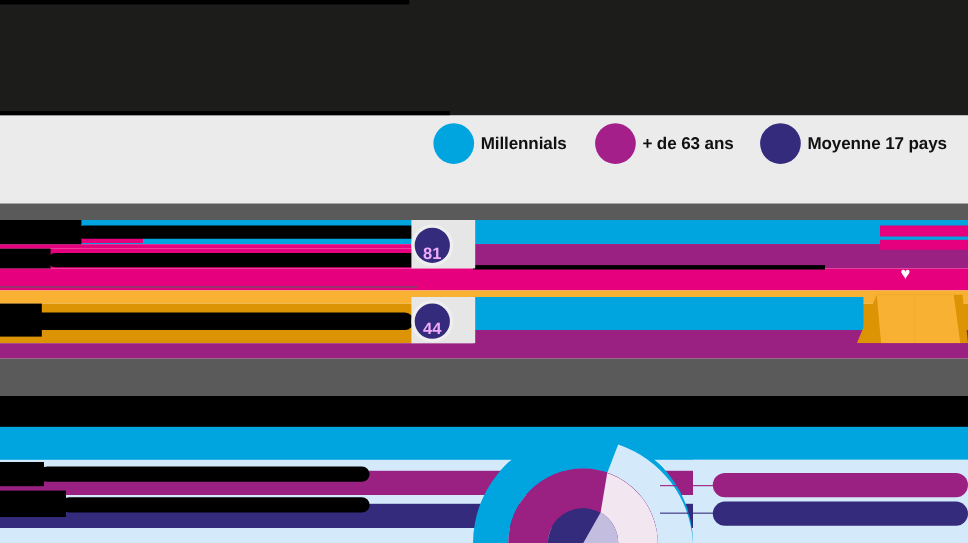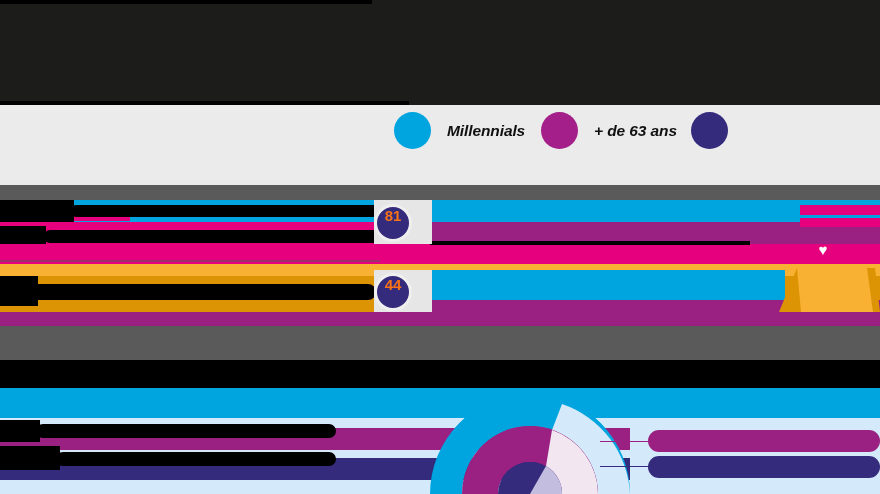--- a/index.html
+++ b/index.html
@@ -18,41 +18,41 @@
   .header-band{left:0;top:0;width:880px;height:105px;background:#1c1c1b;}
   .header-strip{left:0;top:0;width:372px;height:4px;background:#000000;}
   .header-strip2{left:0;top:101px;width:409px;height:4px;background:#000000;}
 
   
   .legend-band{left:0;top:105px;width:880px;height:80px;background:#ebebeb;}
   .legend-item{position:absolute;display:flex;align-items:center;}
   .legend-dot{border-radius:50%;display:block;flex:0 0 auto;}
   .legend-label{
     font-size:15.5px;font-weight:bold;color:#111111;
-    margin-left:16px;white-space:nowrap;letter-spacing:-0.1px;font-style:italic;
+    margin-left:6px;white-space:nowrap;letter-spacing:-0.1px;
   }
 
   
   .gray-band{background:#5a5a5a;}
   .black-band{background:#000000;}
   .cyan-band{background:#00a5e0;}
   .purple-band{background:#9a2182;}
   .magenta-band{background:#e6007e;}
   .orange-band{background:#f8b133;}
   .amber-band{background:#dc9304;}
   .lightgray-panel{background:#e6e6e6;}
   .lightblue-band{background:#d4e9fa;}
 
   
   .badge{
     position:absolute;border-radius:50%;
     background:#342b7c;
     border:3px solid #efefef;
-    display:flex;align-items:flex-start;justify-content:center;
-    color:#f97316;font-weight:bold;font-size:15px;
+    display:flex;align-items:flex-end;justify-content:center;
+    color:#f0abfc;font-weight:bold;font-size:15px;
     box-sizing:border-box;
   }
 
   
   .heart{
     position:absolute;width:14px;height:13px;
     color:#ffffff;font-size:15px;line-height:13px;
     text-align:center;
   }
 
@@ -85,20 +85,21 @@
     <span class="legend-label">Millennials</span>
   </div>
 
   <div class="legend-item" style="left:541px;top:112px;">
     <span class="legend-dot" style="width:37px;height:37px;background:#a51f8a;"></span>
     <span class="legend-label">+ de 63 ans</span>
   </div>
 
   <div class="legend-item" style="left:691px;top:112px;">
     <span class="legend-dot" style="width:37px;height:37px;background:#342b7c;"></span>
+    <span class="legend-label">Moyenne 17 pays</span>
   </div>
 
   <div class="abs gray-band" style="left:0;top:185px;width:880px;height:15px;"></div>
 
   <div class="abs cyan-band" style="left:0;top:200px;width:880px;height:22px;"></div>
   <div class="abs magenta-band" style="left:0;top:212px;width:130px;height:9px;"></div>
   <div class="abs magenta-band" style="left:0;top:222px;width:880px;height:4px;"></div>
   <div class="abs purple-band" style="left:430px;top:222px;width:450px;height:22px;"></div>
   <div class="abs magenta-band" style="left:0;top:226px;width:430px;height:18px;"></div>
   <div class="abs magenta-band" style="left:0;top:244px;width:880px;height:20px;"></div>

